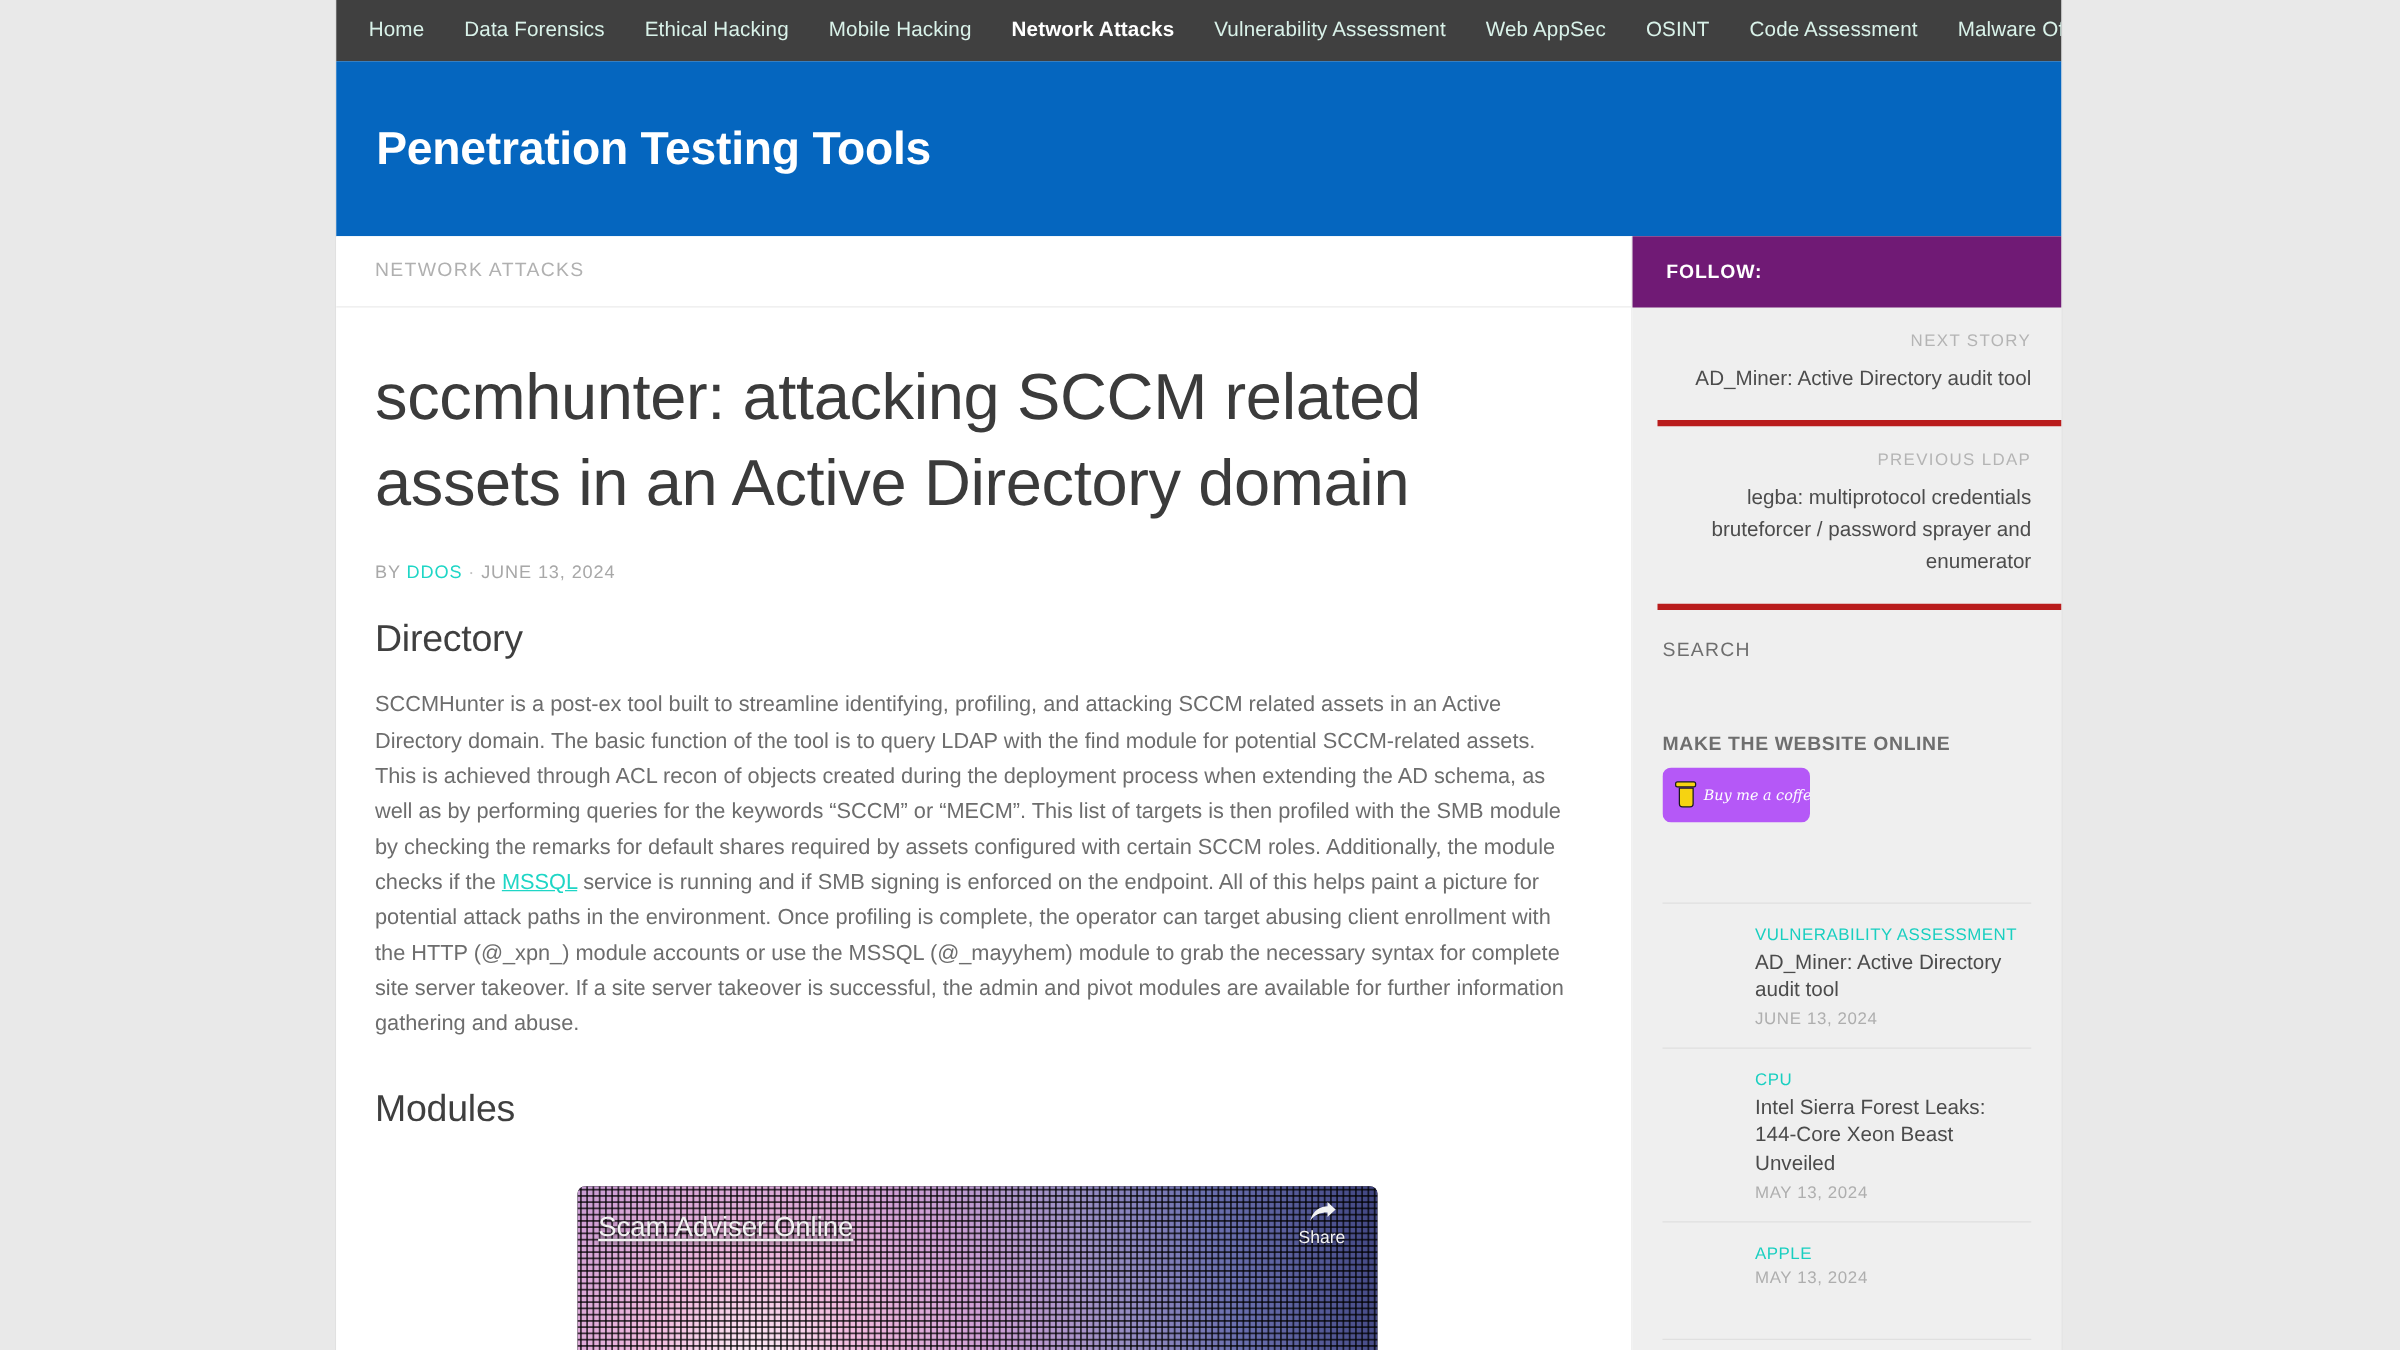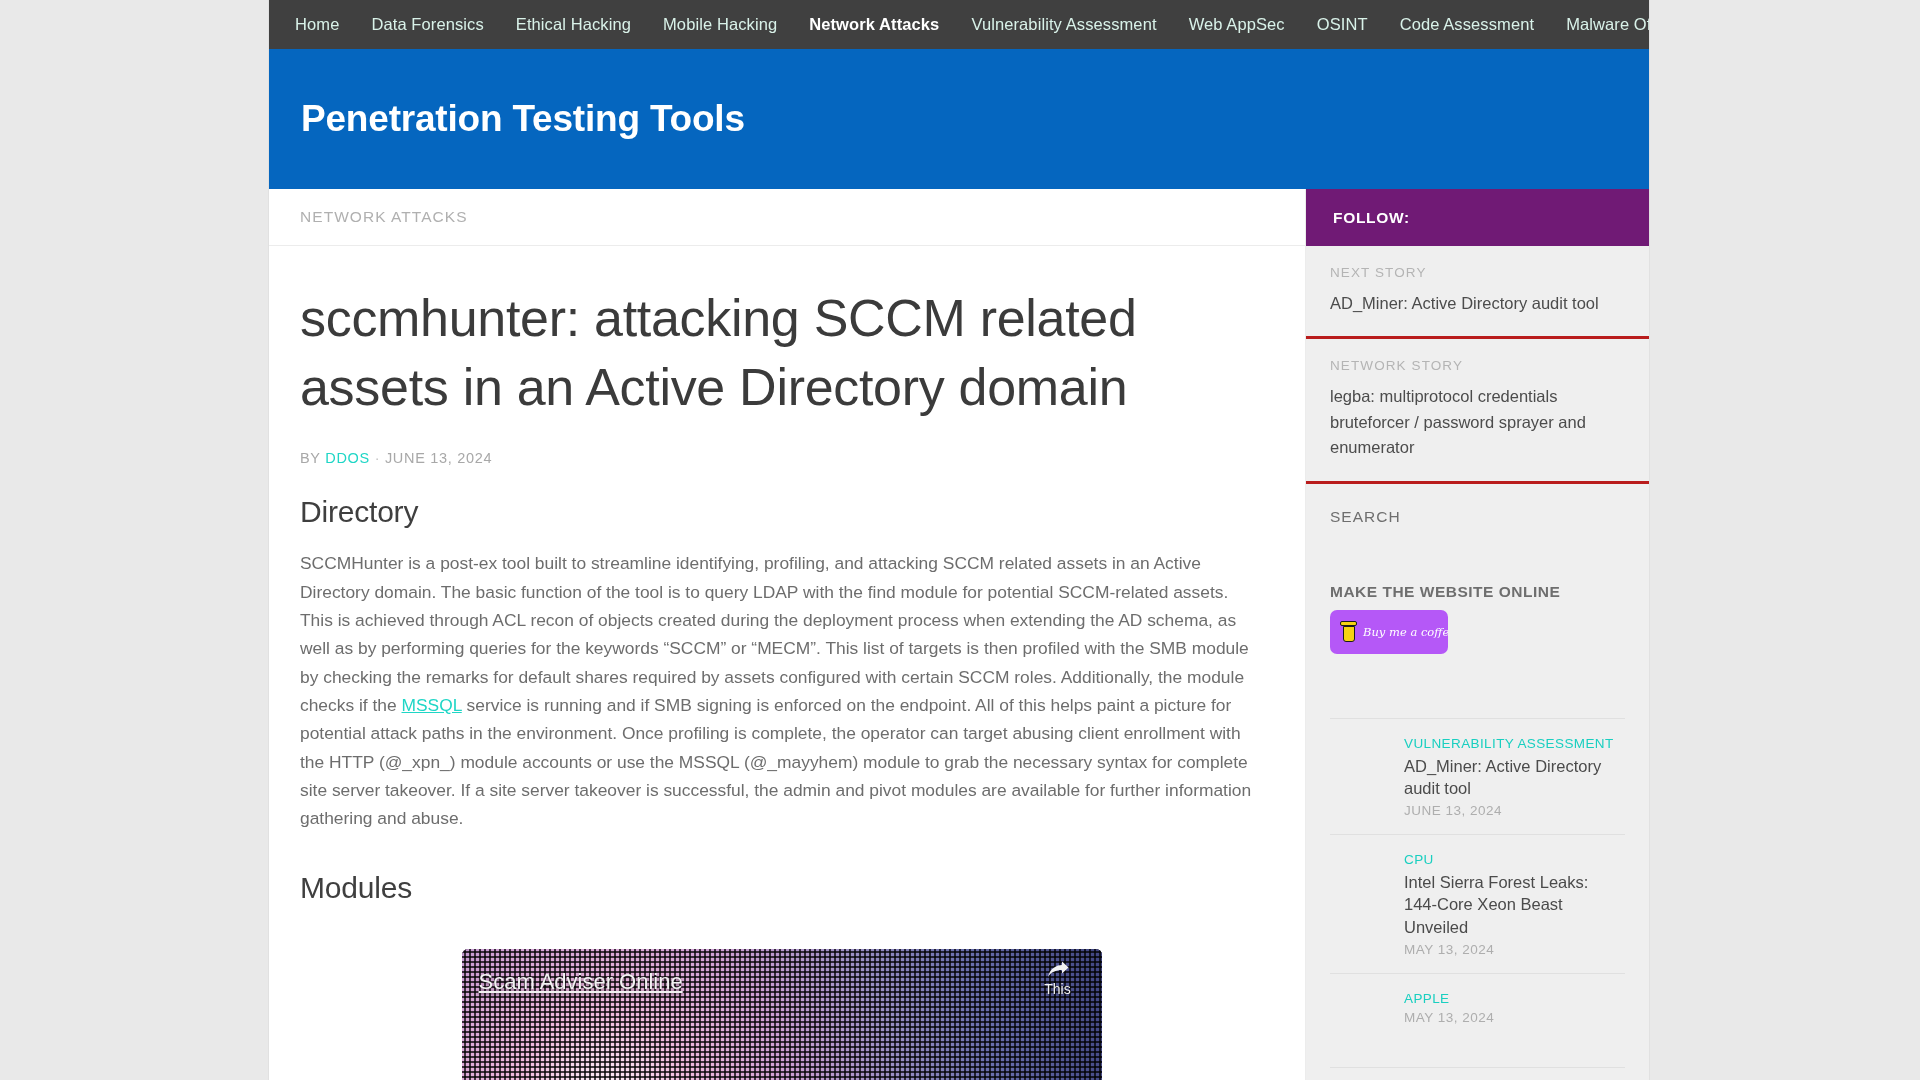--- a/index.html
+++ b/index.html
@@ -184,22 +184,23 @@
     padding-left: 27px;
   }
   .follow-label {
     color: #ffffff;
     font-size: 15.5px;
     font-weight: bold;
     letter-spacing: 0.7px;
   }
   .story-block {
     padding: 19px 24px 20px 24px;
-    border-bottom: 3px solid #b91c1c;
-    text-align: left;
+    border-bottom: 5px solid #b91c1c;
+    text-align: right;
+    margin-left: 20px;
   }
   .story-kicker {
     color: #b4b4b4;
     font-size: 13.5px;
     letter-spacing: 1.1px;
   }
   .story-title {
     margin-top: 11px;
     font-size: 16.5px;
     line-height: 1.54;
@@ -338,39 +339,39 @@
           <div class="video-wrap">
             <div class="led"></div>
 
             <div class="scam-mask"></div>
 
             <a class="vid-title">Scam Adviser Online</a>
             <div class="vid-share">
               <svg width="22" height="18" viewBox="0 0 22 18">
                 <path d="M1 16 C3 7, 10 4, 15 4 L15 0.5 L21.5 6.5 L15 12.5 L15 9 C9 9, 4 11, 1 16 Z" fill="#f2f2f2"></path>
               </svg>
-              <div class="lbl">This</div>
+              <div class="lbl">Share</div>
             </div>
           </div>
         </article>
       </main>
 
       <aside class="aside">
 
         <div class="follow-bar">
           <span class="follow-label">FOLLOW:</span>
         </div>
 
         <div class="story-block">
           <div class="story-kicker">NEXT STORY</div>
           <div class="story-title">AD_Miner: Active Directory audit tool</div>
         </div>
 
         <div class="story-block">
-          <div class="story-kicker">NETWORK STORY</div>
+          <div class="story-kicker">PREVIOUS LDAP</div>
           <div class="story-title">legba: multiprotocol credentials bruteforcer / password sprayer and enumerator</div>
         </div>
 
         <div class="widget">
           <div class="widget-title-plain">SEARCH</div>
 
           <div class="widget-title">MAKE THE WEBSITE ONLINE</div>
 
           <div class="bmc">
             <div class="bmc-left">

